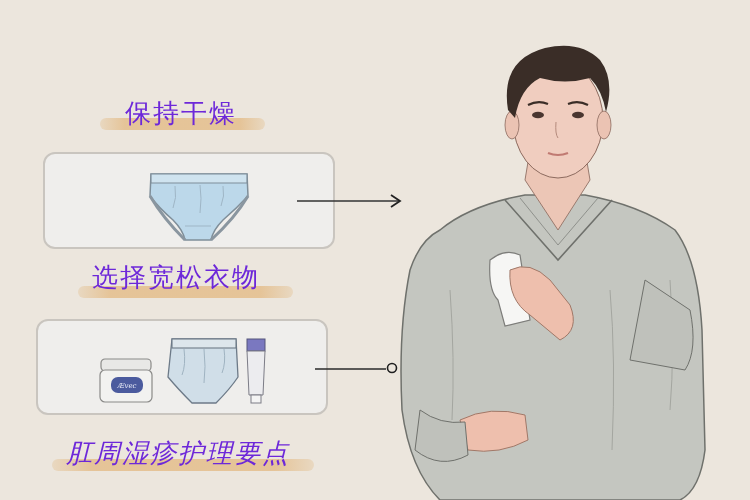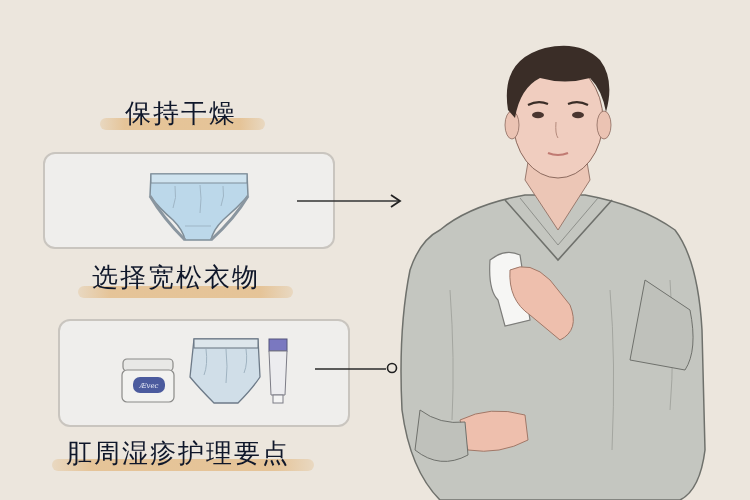--- a/index.html
+++ b/index.html
@@ -2,21 +2,21 @@
 <html><head>
 <meta charset="utf-8">
 <style>
   html, body { margin:0; padding:0; }
   body {
     width:750px; height:500px; overflow:hidden; position:relative;
     background:#ece6dd;
     font-family: "DejaVu Sans", sans-serif;
   }
   .heading {
-    position:absolute; font-size:26px; color:#0f172a; letter-spacing:2px;
+    position:absolute; font-size:26px; color:#6d28d9; letter-spacing:2px;
     font-weight:500; line-height:1; z-index:2; white-space:nowrap;
   }
   .heading-underline {
     position:absolute; height:12px; border-radius:6px;
     background:linear-gradient(90deg, rgba(226,190,140,0.35), rgba(228,190,140,0.85) 15%, rgba(228,190,140,0.85) 85%, rgba(226,190,140,0.35));
     z-index:1;
   }
   .card {
     position:absolute; background:#efeeec; border:2px solid #c9c5bf;
     border-radius:12px; box-sizing:border-box;
@@ -41,21 +41,21 @@
   </svg>
 </div>
 <svg class="connector" width="110" height="16" style="left:295px;top:193px;">
   <line x1="2" y1="8" x2="104" y2="8" stroke="#333" stroke-width="1.6"></line>
   <path d="M96 2 L105 8 L96 14" fill="none" stroke="#222" stroke-width="1.8"></path>
 </svg>
 
 <div class="heading-underline" style="left:78px;top:286px;width:215px;"></div>
 <div class="heading" style="left:92px;top:264px;">选择宽松衣物</div>
 
-<div class="card" style="left:58px;top:319px;width:292px;height:108px;text-decoration:underline;">
+<div class="card" style="left:36px;top:319px;width:292px;height:96px;text-decoration:underline;">
 
   <svg width="58" height="48" viewBox="0 0 58 48" style="position:absolute;left:60px;top:36px;">
     <rect x="3" y="2" width="50" height="12" rx="4" fill="#e8e8e6" stroke="#8a8a88" stroke-width="1.2"></rect>
     <rect x="2" y="13" width="52" height="32" rx="5" fill="#f2f2f0" stroke="#8a8a88" stroke-width="1.2"></rect>
     <rect x="13" y="20" width="32" height="16" rx="7" fill="#4b5b9e"></rect>
     <text x="29" y="31" font-size="7" fill="#e8ecf8" text-anchor="middle" font-family="DejaVu Serif, serif" font-style="italic">Ævec</text>
   </svg>
 
   <svg width="80" height="72" viewBox="0 0 80 72" style="position:absolute;left:126px;top:14px;">
     <path d="M8 4 L72 4 L74 42 Q66 54 52 68 L28 68 Q14 54 4 42 Z" fill="#d0dee8" stroke="#6d7a88" stroke-width="1.3"></path>
@@ -68,21 +68,21 @@
     <path d="M3 14 L21 14 L19 58 L5 58 Z" fill="#ececef" stroke="#7c7c86" stroke-width="1"></path>
     <rect x="7" y="58" width="10" height="8" fill="#f4f4f4" stroke="#7c7c86" stroke-width="1"></rect>
   </svg>
 </div>
 <svg class="connector" width="90" height="16" style="left:313px;top:360px;">
   <line x1="2" y1="9" x2="73" y2="9" stroke="#2a2a2a" stroke-width="1.6"></line>
   <circle cx="79" cy="8" r="4.5" fill="none" stroke="#1f1f1f" stroke-width="1.6"></circle>
 </svg>
 
 <div class="heading-underline" style="left:52px;top:459px;width:262px;"></div>
-<div class="heading" style="left:66px;top:440px;">肛周湿疹护理要点</div>
+<div class="heading" style="left:66px;top:440px;font-style:italic;">肛周湿疹护理要点</div>
 
 <svg class="figure" viewBox="0 0 340 470">
 
   <path d="M60 200 Q90 175 145 165 L205 165 Q260 175 295 200 Q318 230 322 300 L325 420 Q320 460 300 470 L60 470 Q30 440 22 380 Q18 300 30 240 Q40 210 60 200 Z" fill="#c4c6c0" stroke="#6f716c" stroke-width="1.5"></path>
 
   <path d="M145 150 L150 120 L205 120 L210 150 L178 200 Z" fill="#ecc6b6" stroke="#9a7a6e" stroke-width="1"></path>
 
   <path d="M125 170 L178 230 L232 170" fill="none" stroke="#6f716c" stroke-width="1.6"></path>
   <path d="M140 168 L178 215 L218 168" fill="none" stroke="#8f918c" stroke-width="1"></path>
 

